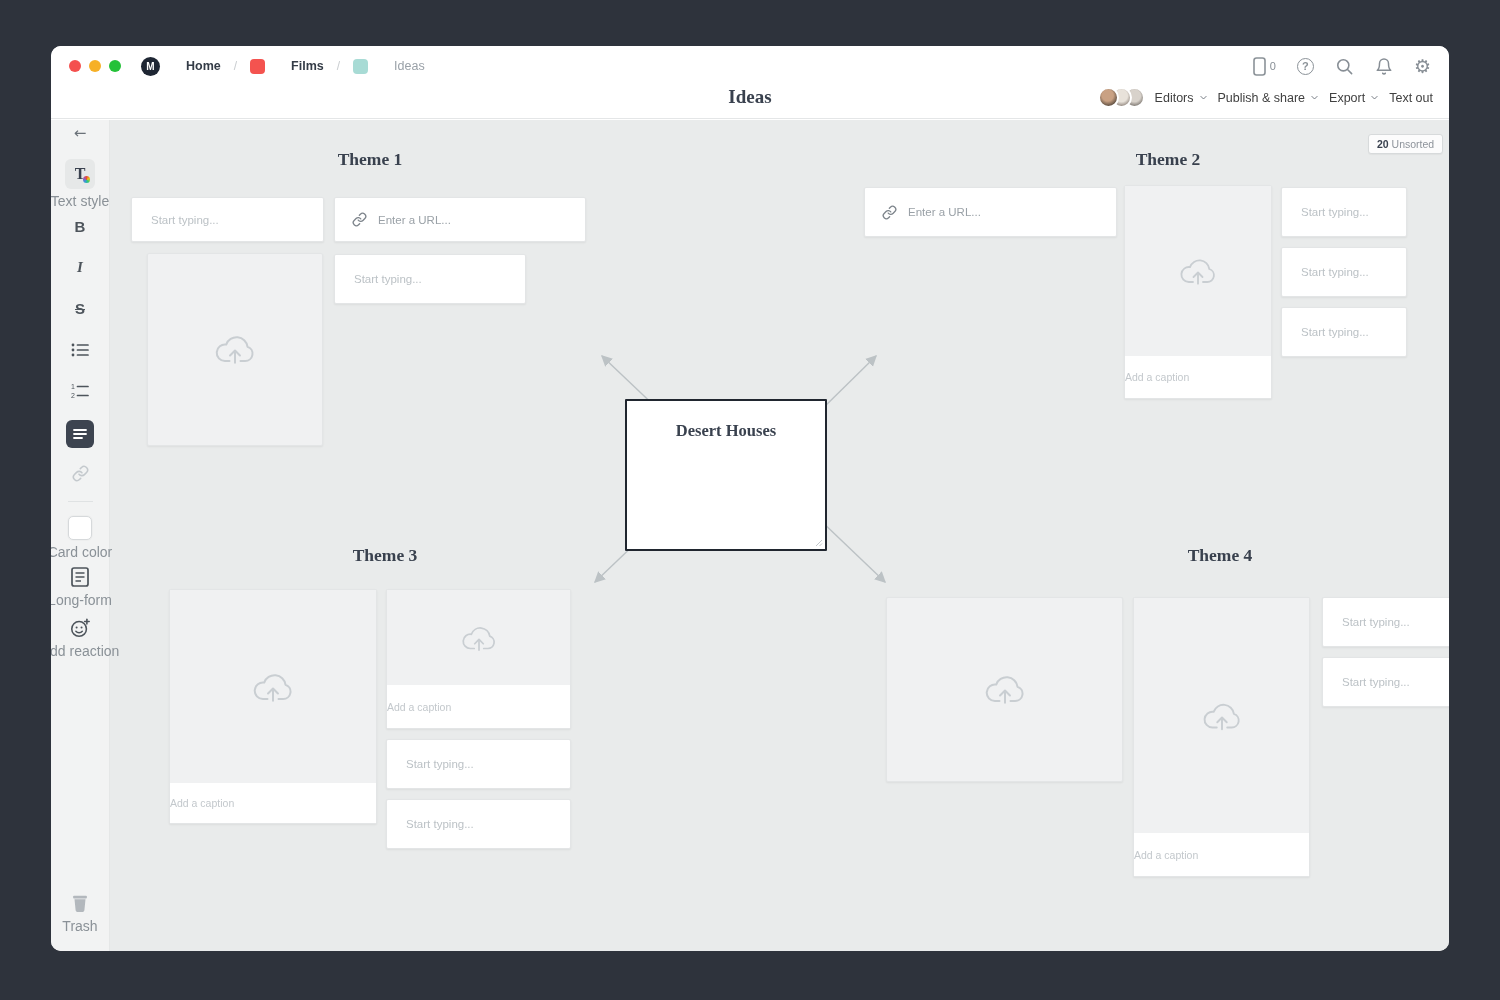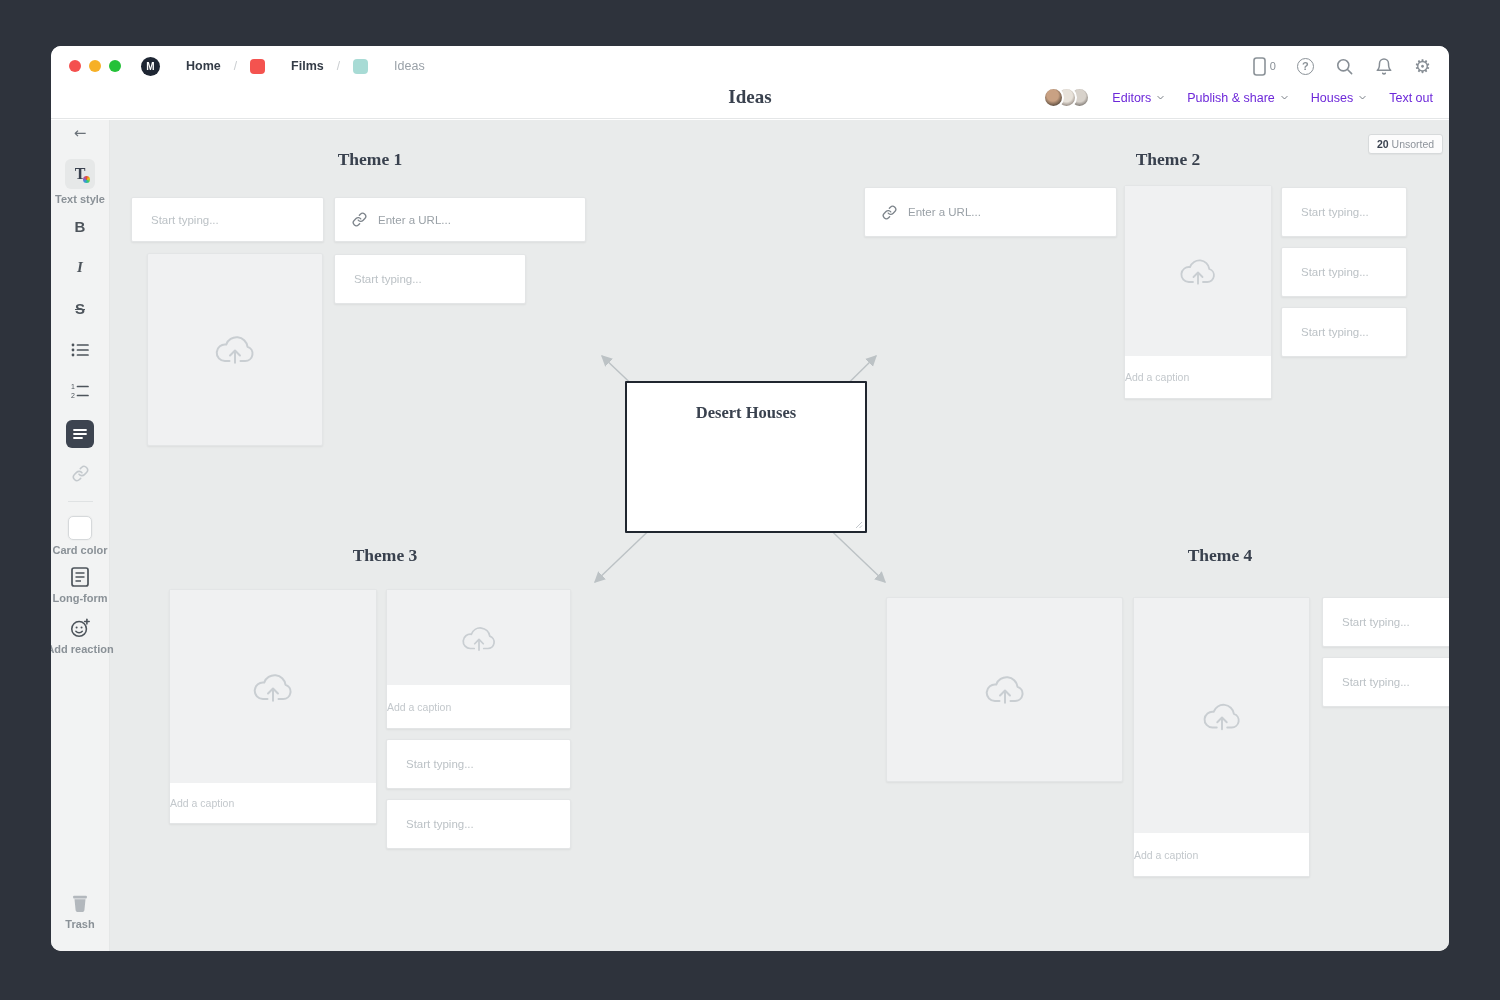--- a/index.html
+++ b/index.html
@@ -32,33 +32,33 @@
   .hicons svg { display:block; }
   .phone-wrap { display:flex; align-items:center; gap:4px; font-size:11px; color:#878e95; }
   .help-circ { width:17px; height:17px; border:1.6px solid #8b9298; border-radius:50%; font-size:11px; font-weight:bold; color:#8b9298; display:flex; align-items:center; justify-content:center; }
   .gear { font-family:"DejaVu Sans",sans-serif; font-size:19px; line-height:1; color:#878e95; }
   .hrow2 { position:relative; height:33px; }
   .board-title {
     position:absolute; left:50%; top:0; transform:translateX(-50%);
     font-family:"Liberation Serif","DejaVu Serif",serif;
     font-weight:bold; font-size:19px; color:#39414e;
   }
-  .actions { position:absolute; right:16px; top:1px; display:flex; align-items:center; gap:22px; font-size:12.5px; color:#6d28d9; }
+  .actions { position:absolute; right:16px; top:1px; display:flex; align-items:center; gap:10px; font-size:12.5px; color:#404040; }
   .action { display:flex; align-items:center; gap:5px; cursor:pointer; }
   .chev { width:9px; height:9px; }
   .chev polyline { fill:none; stroke:#6a7178; stroke-width:2.4; stroke-linecap:round; stroke-linejoin:round; }
   .avatars { display:flex; }
   .avatar { width:21px; height:21px; border-radius:50%; border:2px solid #fff; }
   .avatar.a1 { background:radial-gradient(circle at 45% 38%, #c9a183 0 40%, #6d5a4a 70%, #3c3730); z-index:3; }
   .avatar.a2 { background:radial-gradient(circle at 50% 40%, #e8e2da 0 45%, #9b9189 75%); margin-left:-8px; z-index:2; }
   .avatar.a3 { background:radial-gradient(circle at 50% 40%, #d8d2cb 0 45%, #86807a 75%); margin-left:-8px; z-index:1; }
   
   .sidebar { position:absolute; left:0; top:74px; bottom:0; width:59px; background:#f2f3f3; border-right:1px solid #e5e7e7; z-index:4; }
   .sb { position:absolute; left:0; width:100%; display:flex; flex-direction:column; align-items:center; color:#4d545b; }
-  .sb-label { font-size:11px; color:#8a9197; margin-top:4px; white-space:nowrap;font-weight:bold; }
+  .sb-label { font-size:14px; color:#8a9197; margin-top:4px; white-space:nowrap; }
   .sb-btn { width:30px; height:30px; border-radius:6px; display:flex; align-items:center; justify-content:center; }
   .tstyle { background:#e6e8e8; font-family:"Liberation Serif","DejaVu Serif",serif; font-weight:bold; font-size:16px; color:#39414e; position:relative; }
   .tstyle .dot { position:absolute; right:5px; bottom:6px; width:7px; height:7px; border-radius:50%;
     background:conic-gradient(#e74c3c,#f1c40f,#2ecc71,#3498db,#9b59b6,#e74c3c); }
   .fmt { font-size:15px; font-weight:bold; color:#4d545b; }
   .fmt.i { font-family:"Liberation Serif","DejaVu Serif",serif; font-style:italic; }
   .fmt.s { text-decoration:line-through; }
   .dark-btn { width:28px; height:28px; border-radius:6px; background:#3d4450; display:flex; align-items:center; justify-content:center; }
   .swatch { width:24px; height:24px; border-radius:5px; background:#fff; border:1px solid #d6d9db; box-shadow:0 0 0 1px rgba(0,0,0,0.02); }
   .divider { position:absolute; left:17px; width:25px; height:1px; background:#dfe2e3; }
@@ -152,21 +152,21 @@
               <polyline points="5 9 12 16 19 9"></polyline>
             </svg>
         </span>
         <span class="action">
           <span>Publish &amp; share</span>
           <svg class="chev" viewBox="0 0 24 24">
               <polyline points="5 9 12 16 19 9"></polyline>
             </svg>
         </span>
         <span class="action">
-          <span>Houses</span>
+          <span>Export</span>
           <svg class="chev" viewBox="0 0 24 24">
               <polyline points="5 9 12 16 19 9"></polyline>
             </svg>
         </span>
         <span class="action">
           <span>Text out</span>
         </span>
       </div>
     </div>
   </div>
@@ -296,21 +296,21 @@
       <span class="ph">Start typing...</span>
     </div>
     <div class="card gray-card" style="left:37px; top:133px; width:176px; height:193px">
       <svg width="52" height="44" viewBox="0 0 24 24" fill="none" stroke="#c9ced2" stroke-width="1.1" stroke-linecap="round" stroke-linejoin="round">
         <path d="M9 18 H6.5 a4.5 4.5 0 1 1 .7-8.95 A6 6 0 0 1 18.8 10.2 a4 4 0 0 1 -1.3 7.8 H15"></path>
         <path d="M12 19 v-6.5"></path>
           <path d="M9.3 15 L12 12.3 l2.7 2.7"></path>
       </svg>
     </div>
 
-    <div class="note-card" style="left:515px; top:261px; width:242px; height:152px">
+    <div class="note-card" style="left:515px; top:279px; width:202px; height:152px">
       <div class="note-title">Desert Houses</div>
       <svg class="resize-handle" width="8" height="8" viewBox="0 0 8 8">
         <line x1="1" y1="7" x2="7" y2="1" stroke="#c2c7cb" stroke-width="1"></line>
         <line x1="4.5" y1="7" x2="7" y2="4.5" stroke="#c2c7cb" stroke-width="1"></line>
       </svg>
     </div>
 
     <div class="card url-card" style="left:754px; top:67px; width:253px; height:50px">
       <svg width="15" height="15" viewBox="0 0 24 24" fill="none" stroke="#7d848b" stroke-width="2.1" stroke-linecap="round">
         <path d="M10 13a5 5 0 0 0 7.54.54l3-3a5 5 0 0 0-7.07-7.07l-1.72 1.71"></path>

